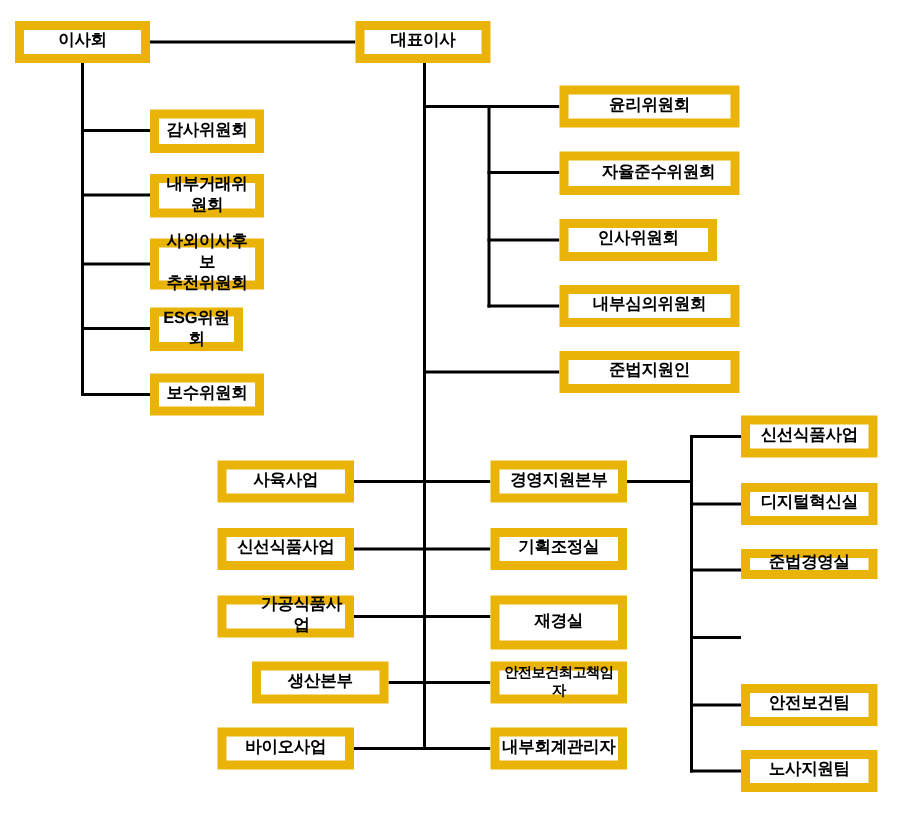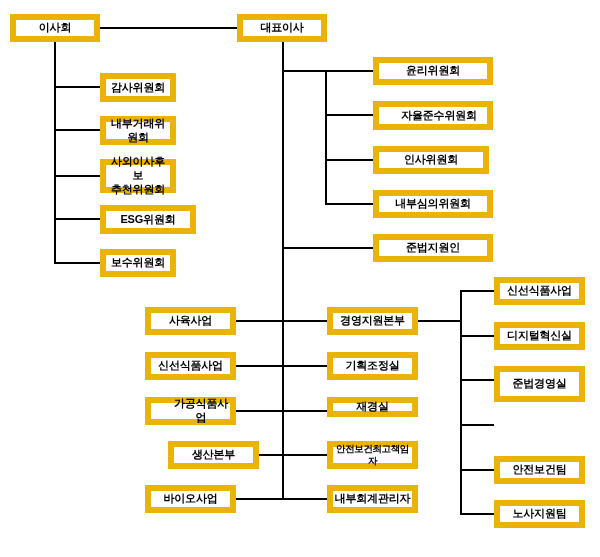--- a/index.html
+++ b/index.html
@@ -73,40 +73,40 @@
   <div class="line" style="left:460px; top:469px; width:34px; height:2px;"></div>
   <div class="line" style="left:460px; top:513px; width:34px; height:2px;"></div>
 
   <div class="node" style="left:10px; top:14px; width:90px; height:28px;">이사회</div>
   <div class="node" style="left:237px; top:14px; width:90px; height:28px;">대표이사</div>
 
   <div class="node" style="left:100px; top:73px; width:76px; height:29px;">감사위원회</div>
   <div class="node" style="left:100px; top:116px; width:76px; height:29px;">내부거래위원회</div>
   <div class="node" style="left:100px; top:159px; width:76px; height:34px;">사외이사후보
 추천위원회</div>
-  <div class="node" style="left:100px; top:205px; width:96px; height:29px;">ESG위원회</div>
+  <div class="node" style="left:100px; top:205px; width:62px; height:29px;">ESG위원회</div>
   <div class="node" style="left:100px; top:249px; width:76px; height:28px;">보수위원회</div>
 
   <div class="node" style="left:373px; top:57px; width:120px; height:28px;">윤리위원회</div>
   <div class="node" style="left:373px; top:101px; width:120px; height:29px;padding-left:12px;">자율준수위원회</div>
-  <div class="node" style="left:373px; top:146px; width:116px; height:28px;">인사위원회</div>
+  <div class="node" style="left:373px; top:146px; width:105px; height:28px;">인사위원회</div>
   <div class="node" style="left:373px; top:190px; width:120px; height:28px;">내부심의위원회</div>
   <div class="node" style="left:373px; top:234px; width:120px; height:28px;">준법지원인</div>
 
   <div class="node" style="left:145px; top:307px; width:91px; height:28px;">사육사업</div>
   <div class="node" style="left:145px; top:352px; width:91px; height:28px;">신선식품사업</div>
   <div class="node" style="left:145px; top:397px; width:91px; height:28px;padding-left:21px;">가공식품사업</div>
   <div class="node" style="left:145px; top:441px; width:91px; height:28px;margin-left:23px;">생산본부</div>
   <div class="node" style="left:145px; top:485px; width:91px; height:28px;">바이오사업</div>
 
   <div class="node" style="left:327px; top:307px; width:91px; height:28px;">경영지원본부</div>
   <div class="node" style="left:327px; top:352px; width:91px; height:28px;">기획조정실</div>
-  <div class="node" style="left:327px; top:397px; width:91px; height:20px;">재경실</div>
+  <div class="node" style="left:327px; top:397px; width:91px; height:36px;">재경실</div>
   <div class="node tight" style="left:327px; top:441px; width:91px; height:28px;">안전보건최고책임자</div>
   <div class="node" style="left:327px; top:485px; width:91px; height:28px;">내부회계관리자</div>
 
   <div class="node" style="left:494px; top:277px; width:91px; height:28px;">신선식품사업</div>
   <div class="node" style="left:494px; top:322px; width:91px; height:28px;">디지털혁신실</div>
-  <div class="node" style="left:494px; top:366px; width:91px; height:36px;">준법경영실</div>
+  <div class="node" style="left:494px; top:366px; width:91px; height:20px;">준법경영실</div>
   <div class="node" style="left:494px; top:456px; width:91px; height:28px;">안전보건팀</div>
   <div class="node" style="left:494px; top:500px; width:91px; height:28px;">노사지원팀</div>
 
 </div>
 
 </body></html>

